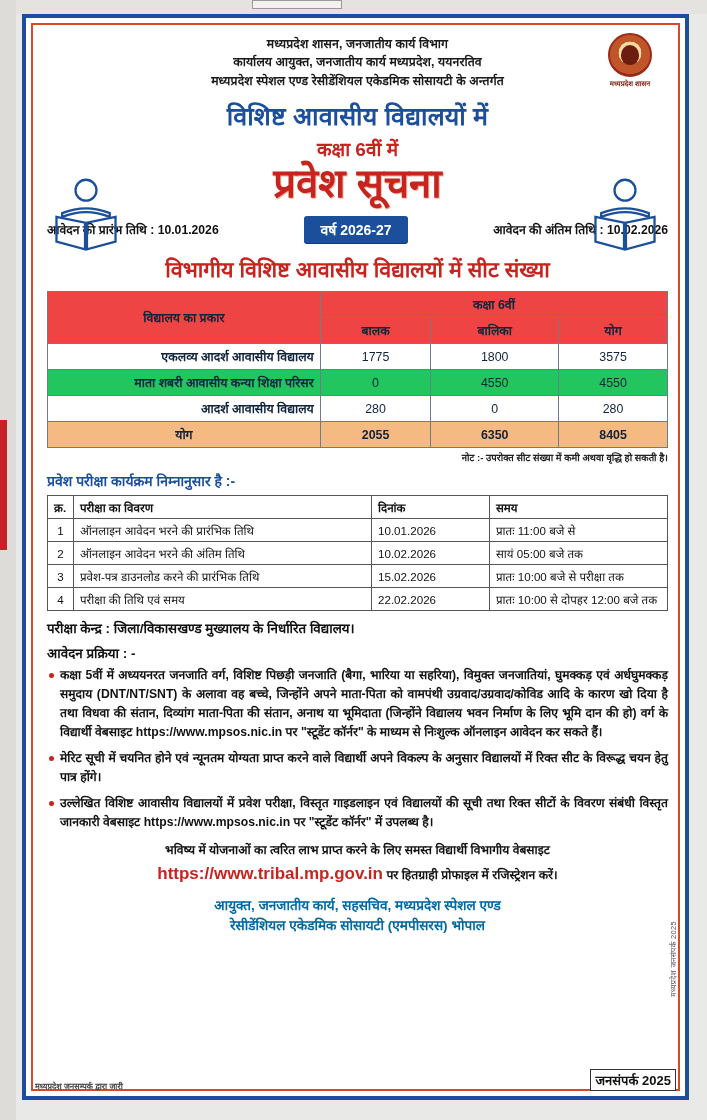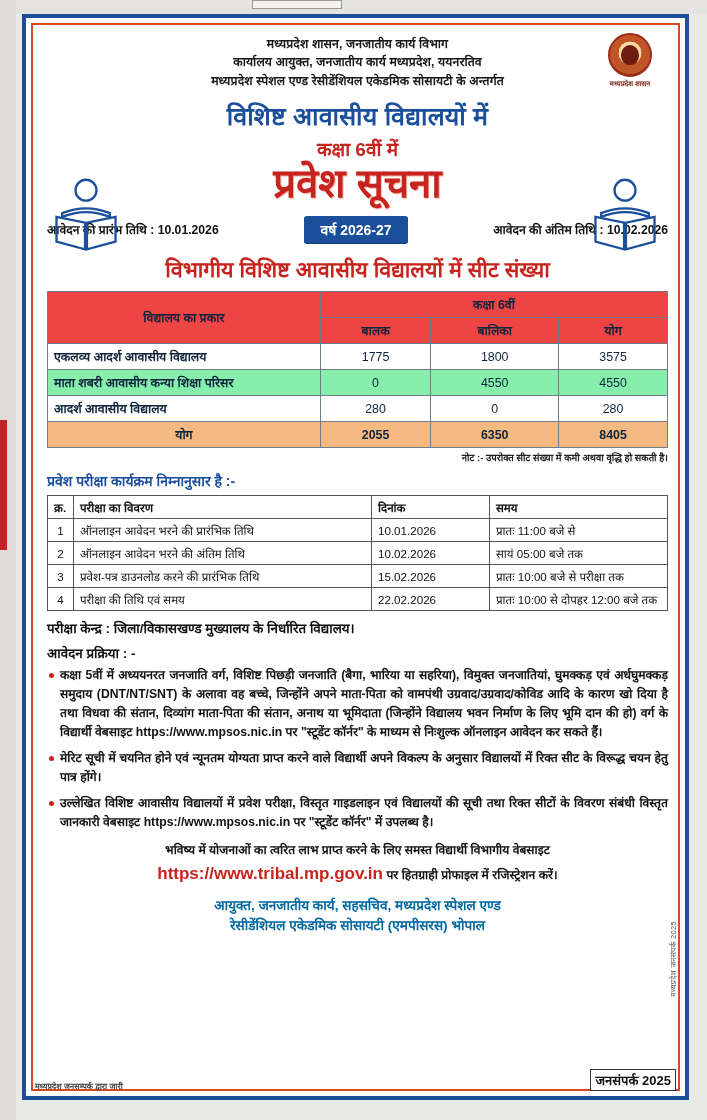--- a/index.html
+++ b/index.html
@@ -115,22 +115,22 @@
   
   table { border-collapse: collapse; width: 100%; }
   .seats {
     margin-top: 8px; font-size: 12.4px;
   }
   .seats th, .seats td {
     border: 1px solid #6f7c8c; padding: 4px 6px; text-align: center;
     color: #10243d;
   }
   .seats th { background: #ef4444; font-weight: bold; }
-  .seats td.name { text-align: left; font-weight: bold; }
-  .seats tr.alt td { background: #86efac; }
+  .seats td.name { text-align: right; font-weight: bold; }
+  .seats tr.alt td { background: #22c55e; }
   .seats tr.total td { background: #f5b982; font-weight: bold; }
   .seats .col-type { width: 44%; }
 
   .note {
     text-align: right; font-size: 9.6px; color: #222; margin-top: 3px; font-weight: bold;
   }
 
   .sub-head {
     margin-top: 7px; font-size: 14px; font-weight: bold; color: #1b4f9c;
   }

